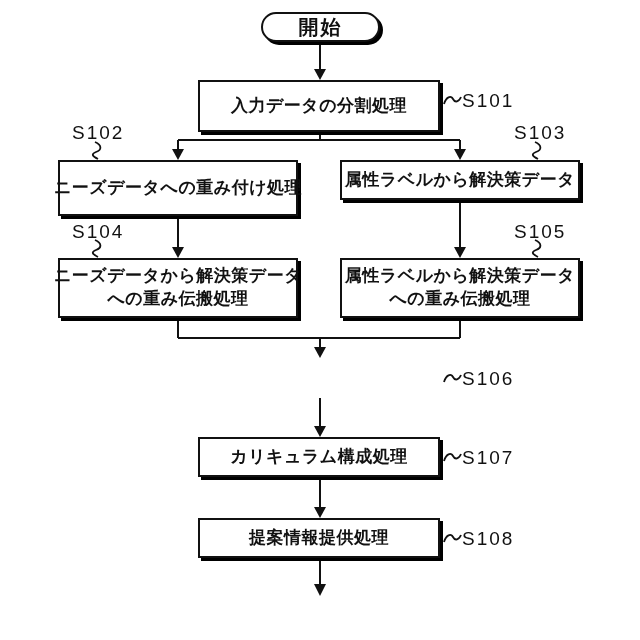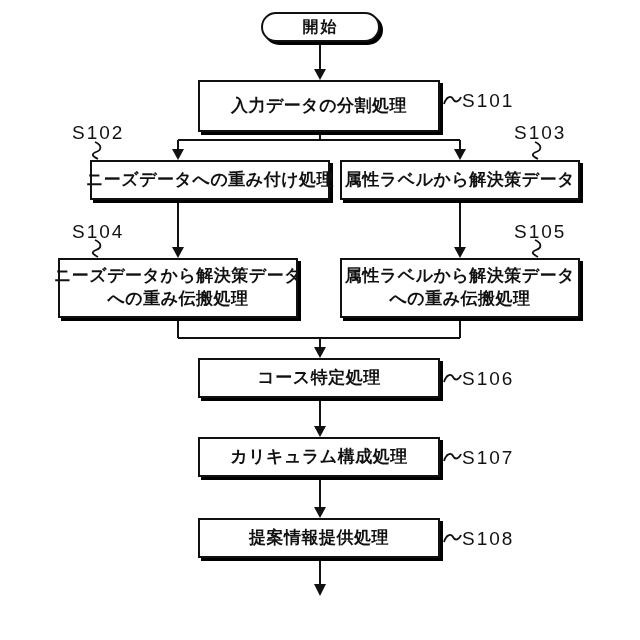--- a/index.html
+++ b/index.html
@@ -17,21 +17,21 @@
     display:flex;flex-direction:column;align-items:center;justify-content:center;
     background:#ffffff;border:2px solid #111111;
     box-shadow:3px 3px 0 #000000;
     text-align:center;
   }
   .terminal{border-radius:16px;}
   .node-text{
     font-size:17px;font-weight:600;line-height:1.35;letter-spacing:.5px;
     white-space:nowrap;
   }
-  .terminal .node-text{font-size:16px;letter-spacing:2px;}
+  .terminal .node-text{font-size:20px;letter-spacing:2px;}
   .step-label{
     position:absolute;font-size:19px;line-height:1;letter-spacing:2px;
     font-weight:400;white-space:nowrap;
   }
 </style>
 </head>
 <body>
 
 <div class="canvas">
 
@@ -75,21 +75,21 @@
 
   <div class="node terminal" style="left:261px;top:12px;width:119px;height:30px;">
     <span class="node-text">開始</span>
   </div>
 
   <div class="node" style="left:198px;top:80px;width:242px;height:52px;">
     <span class="node-text">入力データの分割処理</span>
   </div>
   <div class="step-label" style="left:462px;top:91px;">S101</div>
 
-  <div class="node" style="left:58px;top:160px;width:240px;height:40px;margin-left:32px;">
+  <div class="node" style="left:58px;top:160px;width:240px;height:56px;">
     <span class="node-text">ニーズデータへの重み付け処理</span>
   </div>
   <div class="step-label" style="left:72px;top:123px;">S102</div>
 
   <div class="node" style="left:340px;top:160px;width:240px;height:40px;">
     <span class="node-text">属性ラベルから解決策データ</span>
   </div>
   <div class="step-label" style="left:514px;top:123px;">S103</div>
 
   <div class="node" style="left:58px;top:258px;width:240px;height:60px;">
@@ -97,23 +97,20 @@
     <span class="node-text">への重み伝搬処理</span>
   </div>
   <div class="step-label" style="left:72px;top:222px;">S104</div>
 
   <div class="node" style="left:340px;top:258px;width:240px;height:60px;">
     <span class="node-text">属性ラベルから解決策データ</span>
     <span class="node-text">への重み伝搬処理</span>
   </div>
   <div class="step-label" style="left:514px;top:222px;">S105</div>
 
-  <div class="node" style="left:198px;top:358px;width:242px;height:40px;">
-    <span class="node-text">コース特定処理</span>
-  </div>
   <div class="step-label" style="left:462px;top:369px;">S106</div>
 
   <div class="node" style="left:198px;top:437px;width:242px;height:40px;">
     <span class="node-text">カリキュラム構成処理</span>
   </div>
   <div class="step-label" style="left:462px;top:448px;">S107</div>
 
   <div class="node" style="left:198px;top:518px;width:242px;height:40px;">
     <span class="node-text">提案情報提供処理</span>
   </div>

